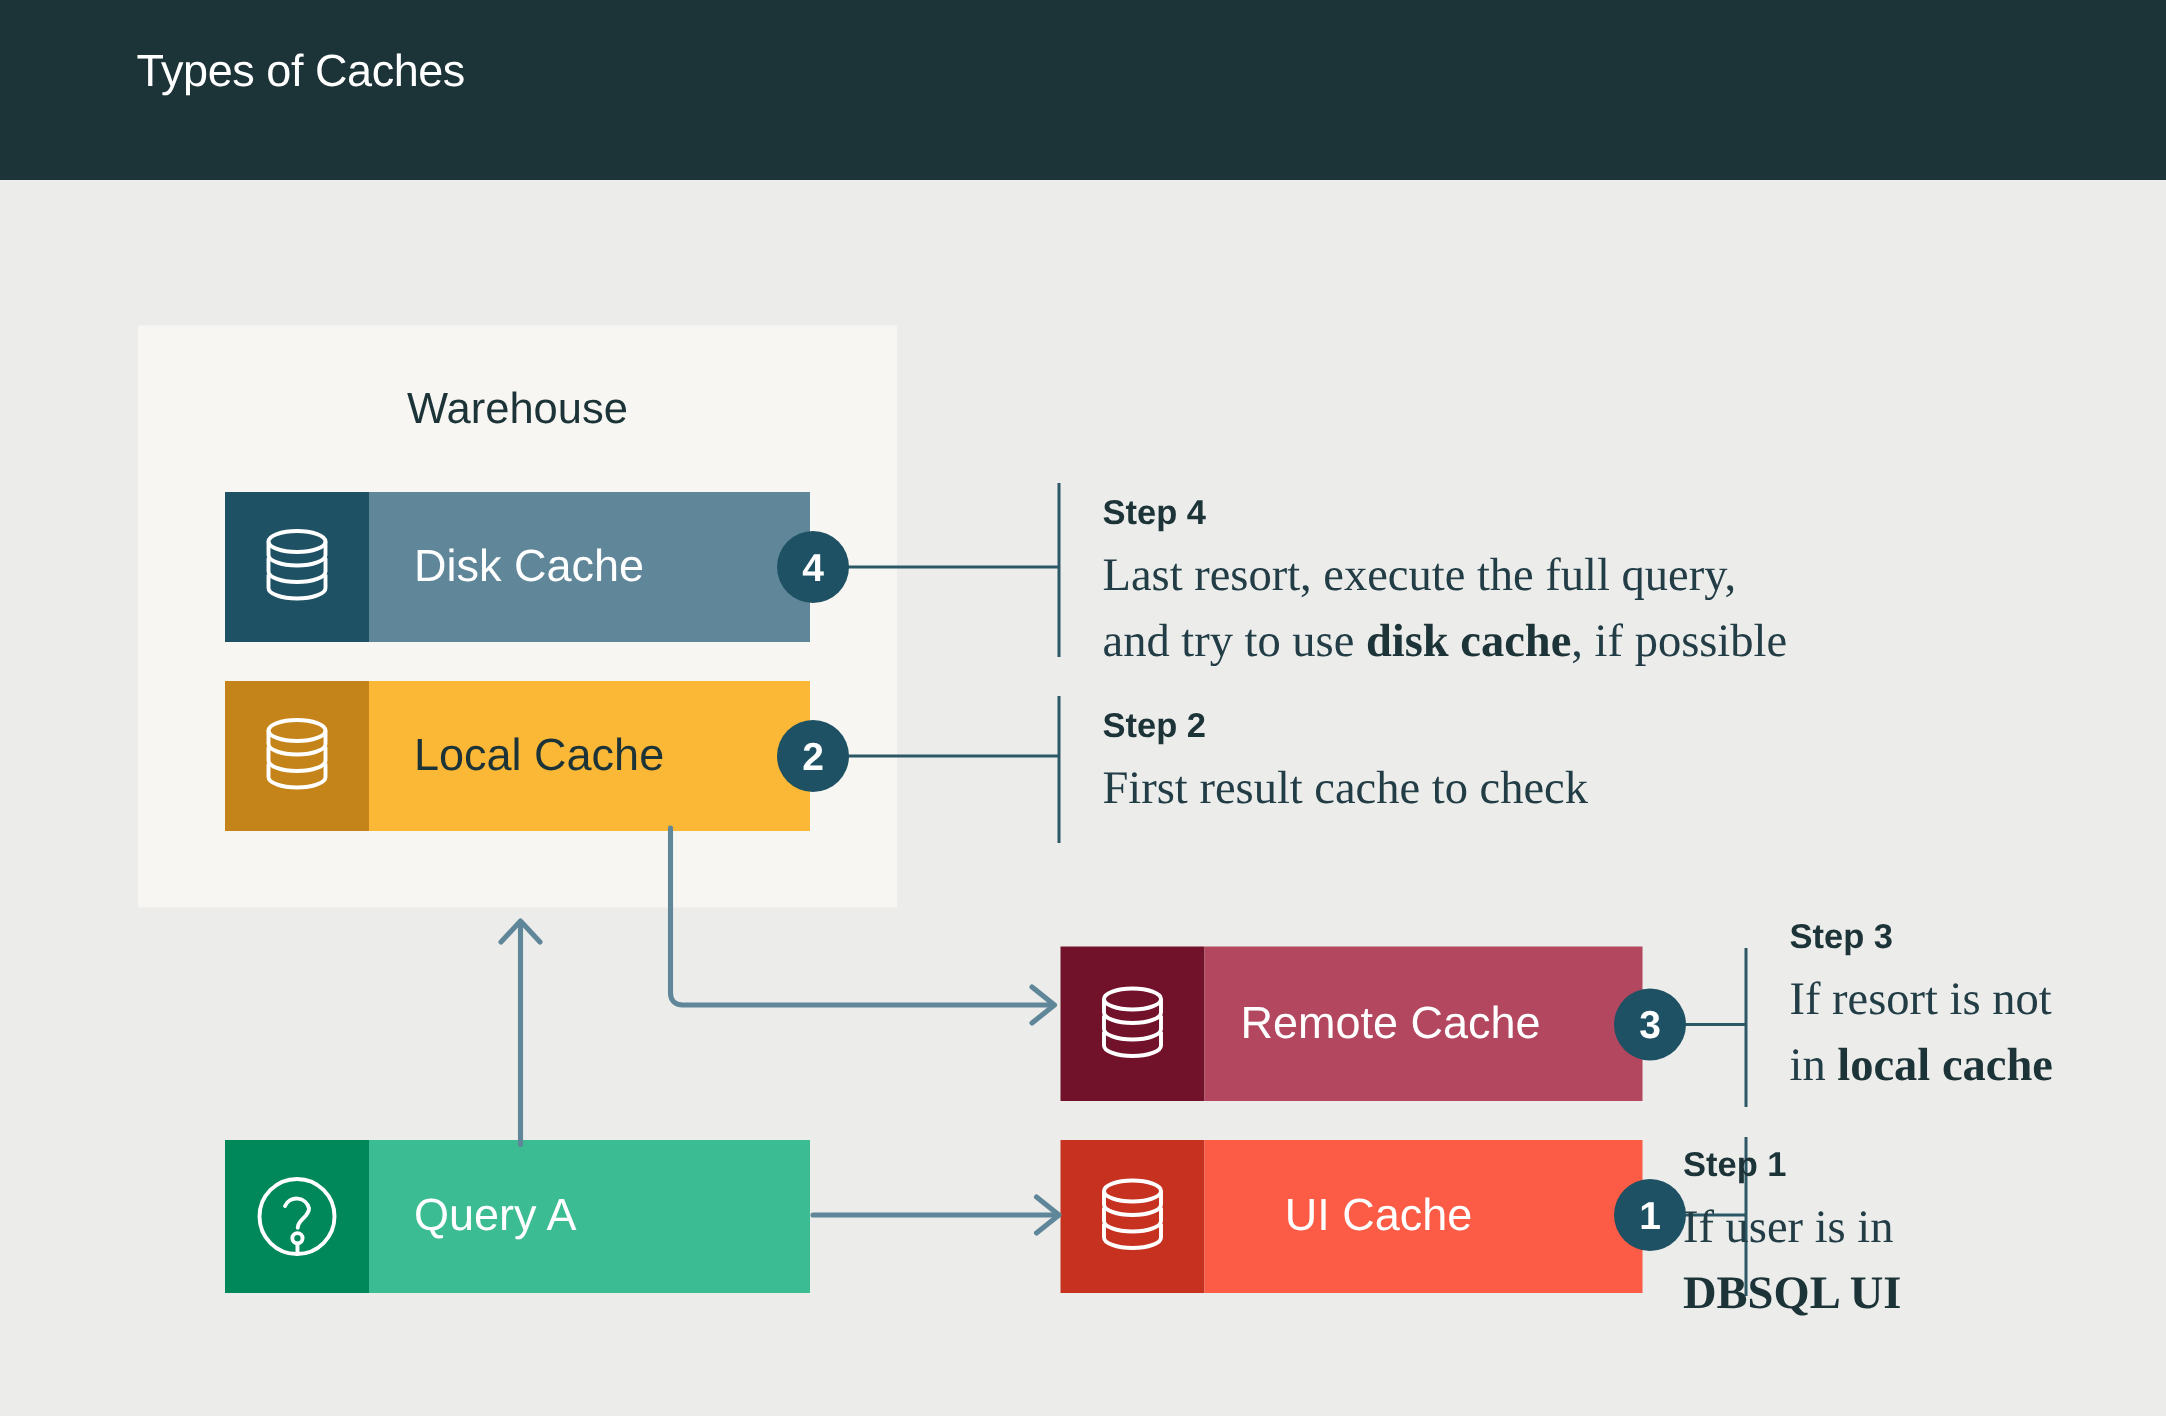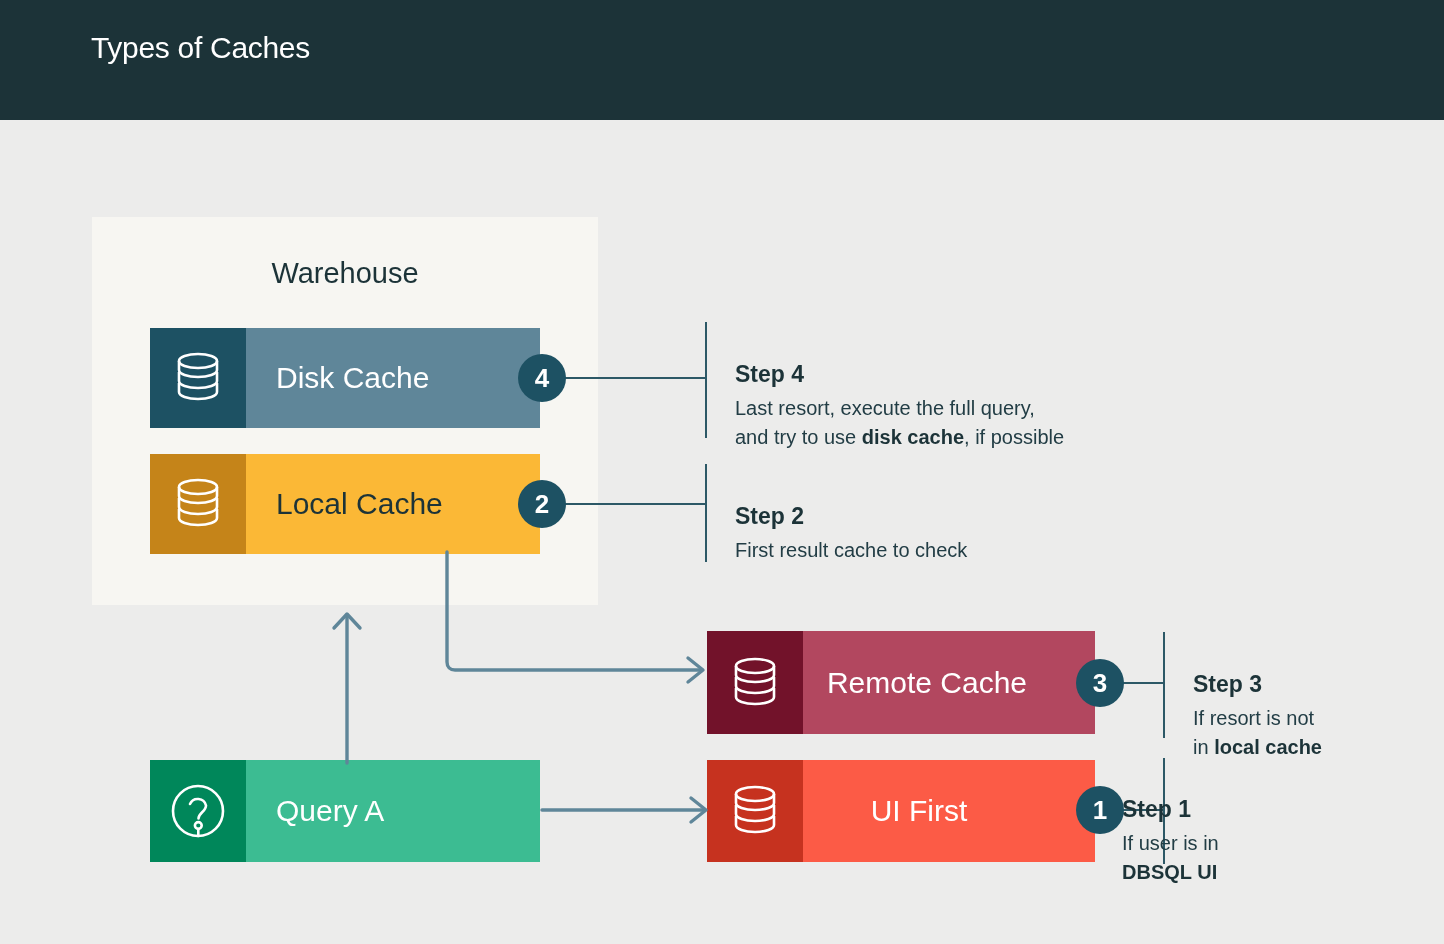--- a/index.html
+++ b/index.html
@@ -90,34 +90,34 @@
     display:flex;align-items:center;justify-content:center;
     font-size:26px;font-weight:700;
     z-index:5;
   }
   #badge-4{left:518px;top:234px;}
   #badge-2{left:518px;top:360px;}
   #badge-3{left:1076px;top:539px;}
   #badge-1{left:1076px;top:666px;}
 
   
-  .step-block{position:absolute;margin-top:33px;}
+  .step-block{position:absolute;}
   .step-title{
     font-size:23px;font-weight:700;color:#1c3338;
     margin:0 0 5px 0;line-height:1.25;
   }
   .step-desc{
-    font-size:20px;font-weight:400;color:#223d45;
-    line-height:1.44;margin:0;
+    font-size:31px;font-weight:400;color:#223d45;
+    line-height:1.44;margin:0;font-family:Liberation Serif, serif;
   }
   .step-desc b{font-weight:700;color:#1c3338;}
 
   #step4-block{left:735px;top:207px;width:520px;}
   #step2-block{left:735px;top:349px;width:420px;}
-  #step3-block{left:1193px;top:517px;width:250px;}
+  #step3-block{left:1193px;top:490px;width:250px;}
   #step1-block{left:1122px;top:642px;width:250px;}
 
   
   .bracket{
     position:absolute;width:2px;background:#2c5866;
   }
   #bracket-4{left:705px;top:202px;height:116px;}
   #bracket-2{left:705px;top:344px;height:98px;}
   #bracket-3{left:1163px;top:512px;height:106px;}
   #bracket-1{left:1163px;top:638px;height:106px;}
@@ -192,21 +192,21 @@
 
   <div class="bar" id="bar-ui">
     <div class="bar-icon">
       <svg width="44" height="52" viewBox="0 0 44 52" fill="none" stroke="#ffffff" stroke-width="2.6">
         <ellipse cx="22" cy="9" rx="19" ry="7"></ellipse>
         <path d="M3 9 v9 c0 3.9 8.5 7 19 7 s19-3.1 19-7 v-9"></path>
         <path d="M3 20 v9 c0 3.9 8.5 7 19 7 s19-3.1 19-7 v-9"></path>
         <path d="M3 31 v9 c0 3.9 8.5 7 19 7 s19-3.1 19-7 v-9"></path>
       </svg>
     </div>
-    <div class="bar-body">UI First</div>
+    <div class="bar-body">UI Cache</div>
   </div>
   <div class="badge" id="badge-1">1</div>
 
   <div class="bar" id="bar-query">
     <div class="bar-icon">
       <svg width="62" height="62" viewBox="0 0 62 62" fill="none" stroke="#ffffff" stroke-width="2.6" stroke-linecap="round">
         <circle cx="31" cy="31" r="25"></circle>
         <path d="M23 24 a8.5 8.5 0 0 1 16 1.5 c0 6-7.5 7.5-7.5 13"></path>
         <circle cx="31.3" cy="45.5" r="3.4"></circle>
         <path d="M31.3 49 v7"></path>

